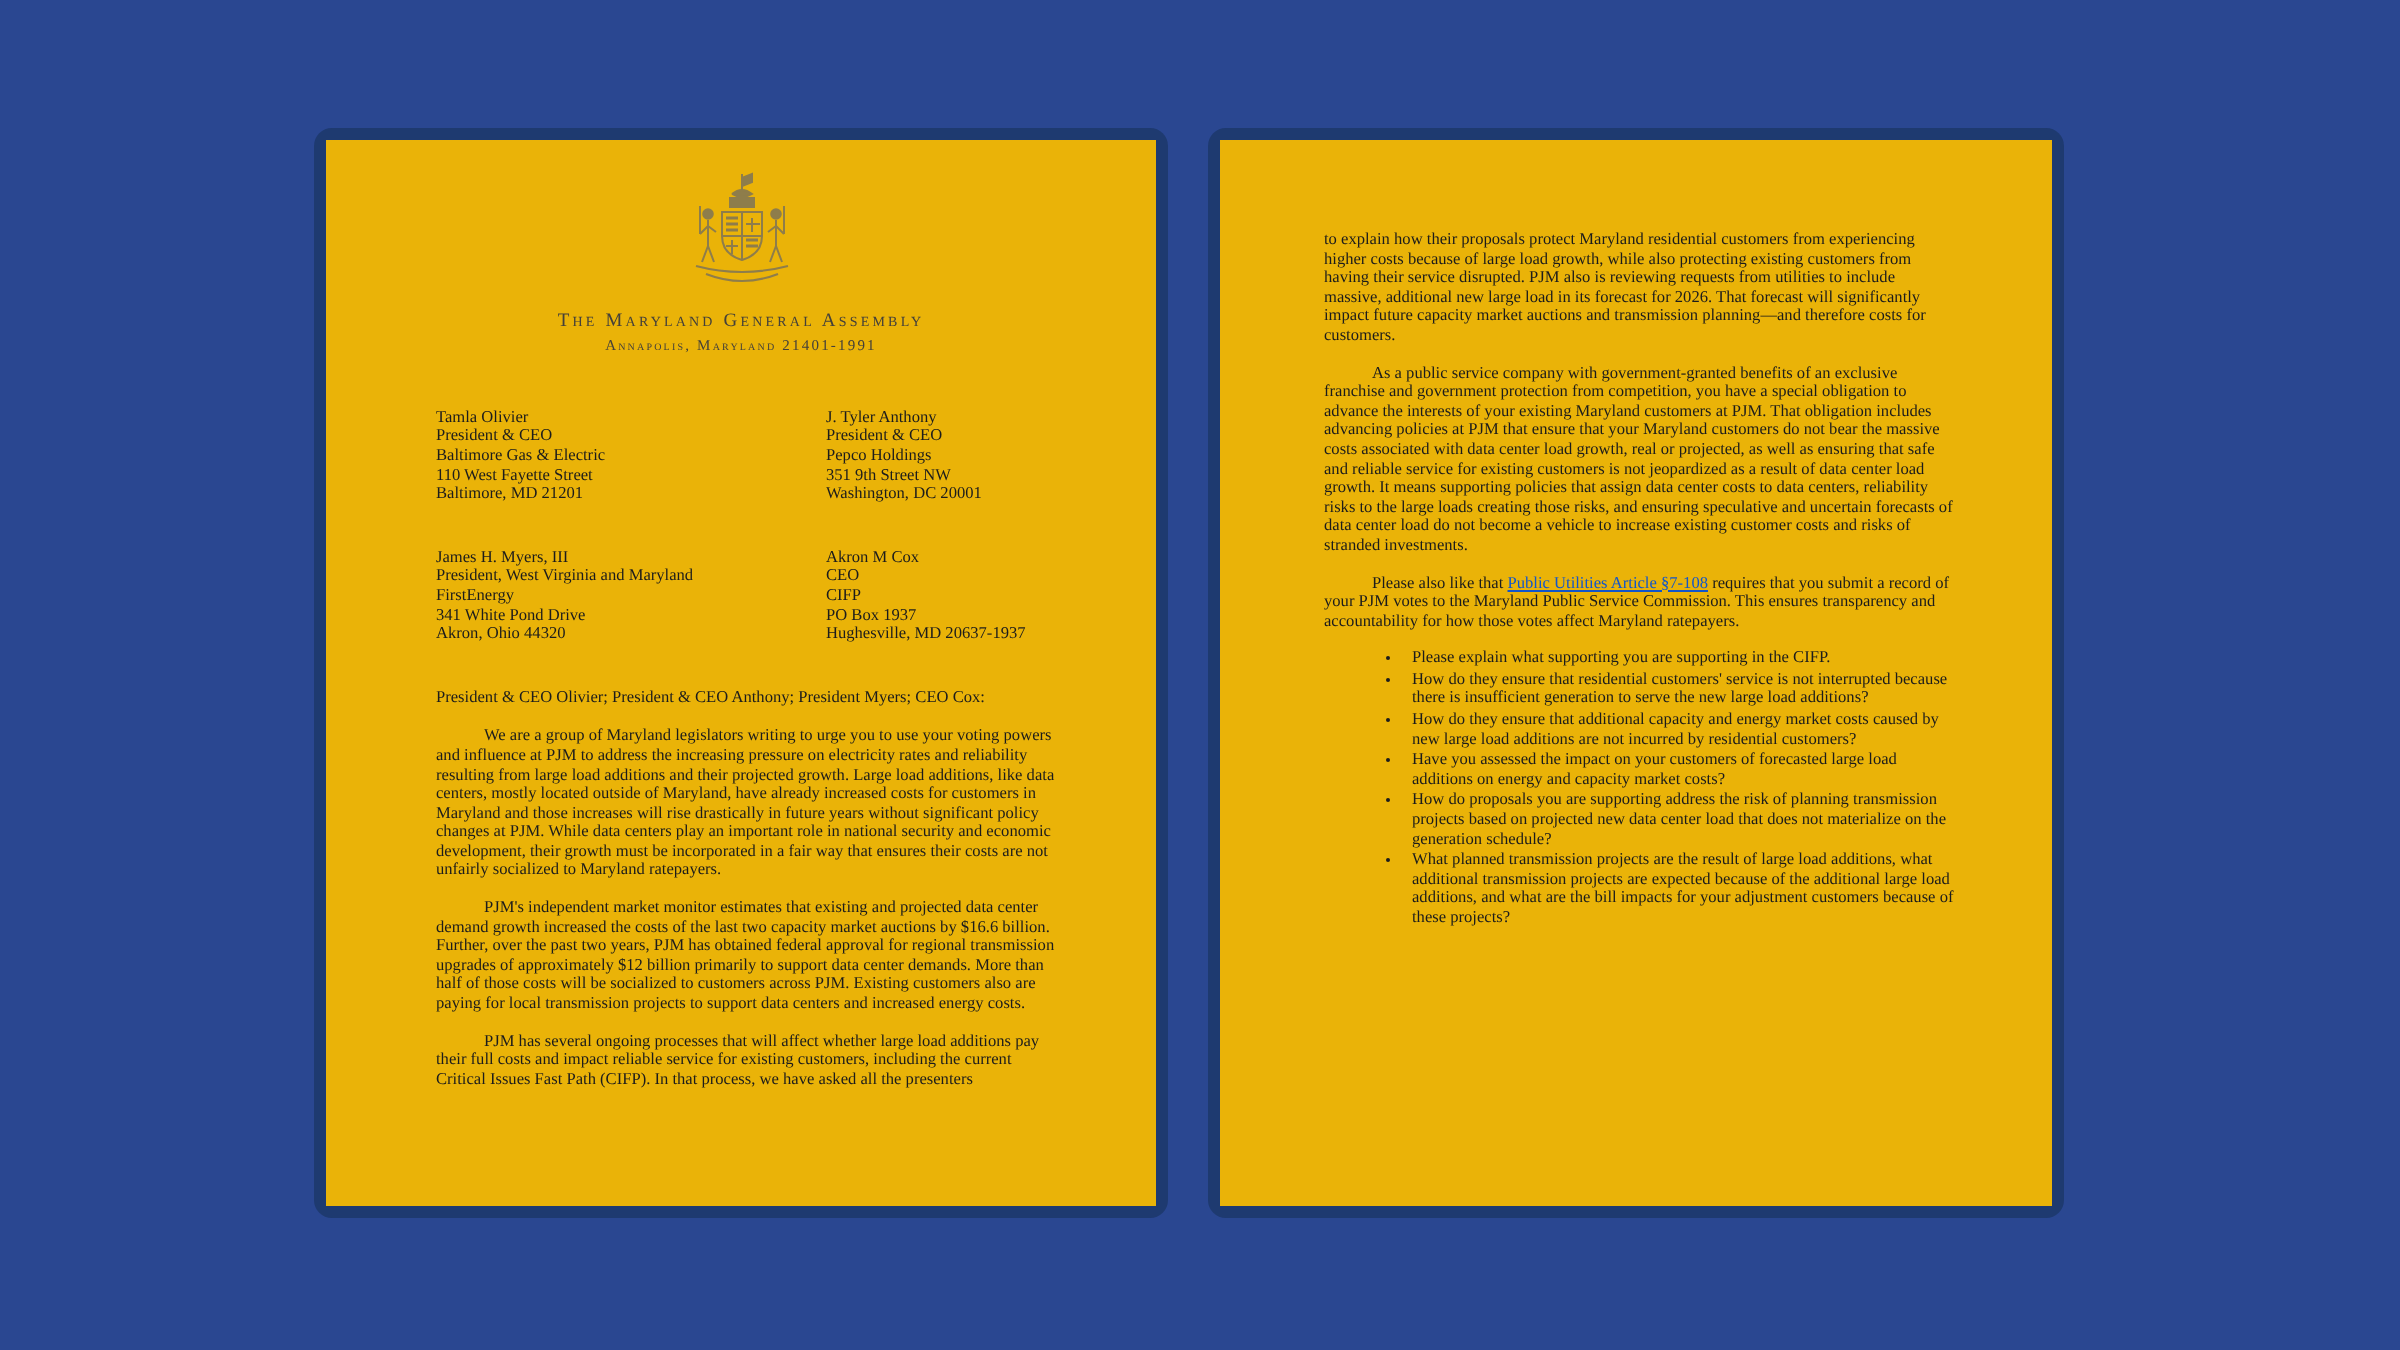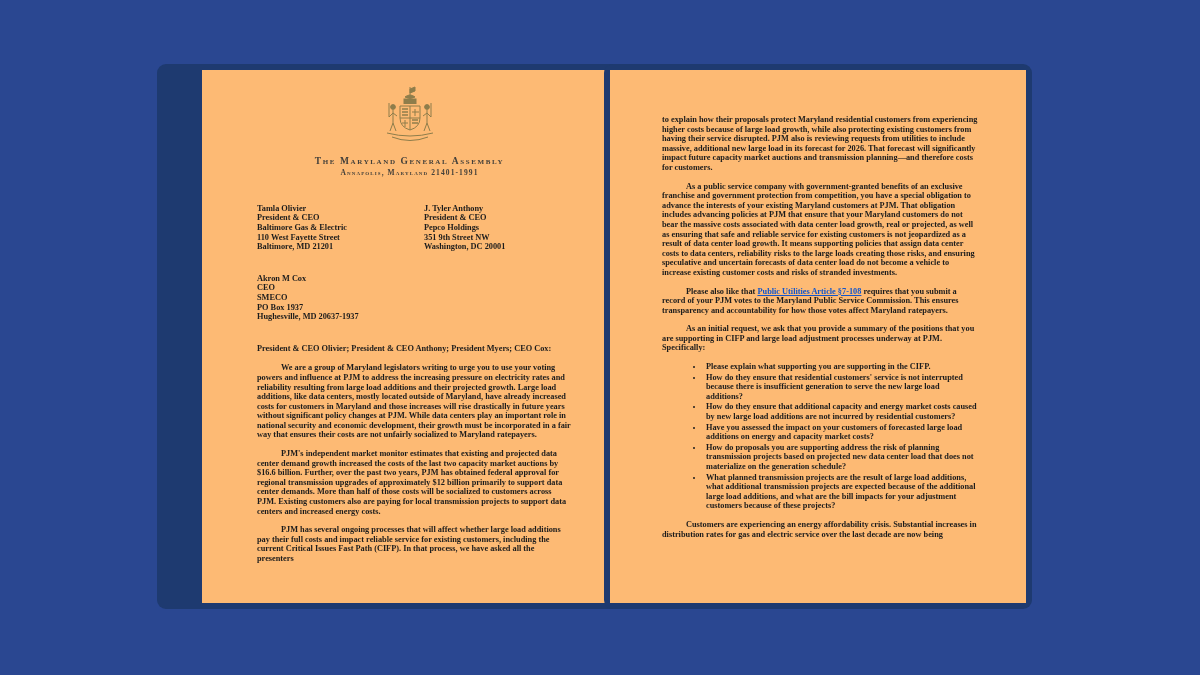--- a/index.html
+++ b/index.html
@@ -1,33 +1,33 @@
 <!DOCTYPE html>
 <html><head>
 <meta charset="utf-8">
 <style>
   html,body{margin:0;padding:0;width:1200px;height:675px;overflow:hidden;}
   body{font-family:"Liberation Serif","DejaVu Serif",serif;background:#2a4791;position:relative;}
 
   .page-frame{position:absolute;padding:6px;background:#1e3a70;border-radius:9px;}
-  .sheet{background:#fdba74;position:relative;overflow:hidden;box-sizing:border-box;font-weight:bold;}
+  .sheet{background:#eab308;position:relative;overflow:hidden;box-sizing:border-box;}
   #page1-frame{left:157px;top:64px;}
   #page2-frame{left:604px;top:64px;}
-  #page1-sheet{width:415px;height:533px;padding:16px 46px 0 55px;margin-left:39px;}
+  #page1-sheet{width:415px;height:533px;padding:16px 46px 0 55px;}
   #page2-sheet{width:416px;height:533px;padding:45px 48px 0 52px;}
 
   .letterhead{text-align:center;color:#3a352b;margin-left:-9px;}
   .seal{display:inline-block;color:#8e7d4b;line-height:0;}
   .org-name{font-size:9.5px;letter-spacing:1.6px;font-variant:small-caps;margin-top:6px;color:#44403a;}
   .org-addr{font-size:7.5px;letter-spacing:1.1px;font-variant:small-caps;margin-top:2px;color:#44403a;}
 
   .body-text{color:#1c1c1c;font-size:8.3px;line-height:9.6px;}
 
   .recipients{margin-top:26px;}
-  .recip-row{display:flex;margin-bottom:22px;}
+  .recip-row{display:flex;margin-bottom:22px;gap:28px;}
   .recip-col1{width:167px;flex:0 0 167px;}
   .recip-col2{flex:1;}
   .addr-line{white-space:nowrap;}
 
   .salutation{margin-top:18px;}
 
   p.para{margin:9px 0 0 0;text-indent:24px;}
   p.para.no-indent{text-indent:0;}
   p.para.first{margin-top:10px;}
 
@@ -82,24 +82,31 @@
         </div>
         <div class="recip-col2">
           <div class="addr-line">J. Tyler Anthony</div>
           <div class="addr-line">President &amp; CEO</div>
           <div class="addr-line">Pepco Holdings</div>
           <div class="addr-line">351 9th Street NW</div>
           <div class="addr-line">Washington, DC 20001</div>
         </div>
       </div>
       <div class="recip-row">
+        <div class="recip-col1">
+          <div class="addr-line">James H. Myers, III</div>
+          <div class="addr-line">President, West Virginia and Maryland</div>
+          <div class="addr-line">FirstEnergy</div>
+          <div class="addr-line">341 White Pond Drive</div>
+          <div class="addr-line">Akron, Ohio 44320</div>
+        </div>
         <div class="recip-col2">
           <div class="addr-line">Akron M Cox</div>
           <div class="addr-line">CEO</div>
-          <div class="addr-line">SMECO</div>
+          <div class="addr-line">CIFP</div>
           <div class="addr-line">PO Box 1937</div>
           <div class="addr-line">Hughesville, MD 20637-1937</div>
         </div>
       </div>
     </div>
 
     <div class="salutation">President &amp; CEO Olivier; President &amp; CEO Anthony; President Myers; CEO Cox:</div>
 
     <p class="para first">We are a group of Maryland legislators writing to urge you to use your voting powers and influence at PJM to address the increasing pressure on electricity rates and reliability resulting from large load additions and their projected growth. Large load additions, like data centers, mostly located outside of Maryland, have already increased costs for customers in Maryland and those increases will rise drastically in future years without significant policy changes at PJM. While data centers play an important role in national security and economic development, their growth must be incorporated in a fair way that ensures their costs are not unfairly socialized to Maryland ratepayers.</p>
     <p class="para">PJM's independent market monitor estimates that existing and projected data center demand growth increased the costs of the last two capacity market auctions by $16.6 billion. Further, over the past two years, PJM has obtained federal approval for regional transmission upgrades of approximately $12 billion primarily to support data center demands. More than half of those costs will be socialized to customers across PJM. Existing customers also are paying for local transmission projects to support data centers and increased energy costs.</p>
@@ -108,26 +115,24 @@
 </div>
 
 <div class="page-frame" id="page2-frame" style="background: rgb(30, 58, 112);">
   <div class="sheet body-text" id="page2-sheet">
 
     <p class="para no-indent" style="margin-top:0;">to explain how their proposals protect Maryland residential customers from experiencing higher costs because of large load growth, while also protecting existing customers from having their service disrupted. PJM also is reviewing requests from utilities to include massive, additional new large load in its forecast for 2026. That forecast will significantly impact future capacity market auctions and transmission planning—and therefore costs for customers.</p>
     <p class="para">As a public service company with government-granted benefits of an exclusive franchise and government protection from competition, you have a special obligation to advance the interests of your existing Maryland customers at PJM. That obligation includes advancing policies at PJM that ensure that your Maryland customers do not bear the massive costs associated with data center load growth, real or projected, as well as ensuring that safe and reliable service for existing customers is not jeopardized as a result of data center load growth. It means supporting policies that assign data center costs to data centers, reliability risks to the large loads creating those risks, and ensuring speculative and uncertain forecasts of data center load do not become a vehicle to increase existing customer costs and risks of stranded investments.</p>
 
     <p class="para"><span>Please also like that </span><a class="doc-link" style="color: rgb(17, 85, 204);">Public Utilities Article §7-108</a><span> requires that you submit a record of your PJM votes to the Maryland Public Service Commission. This ensures transparency and accountability for how those votes affect Maryland ratepayers.</span></p>
 
-    <p class="para">As an initial request, we ask that you provide a summary of the positions that you are supporting in CIFP and large load adjustment processes underway at PJM. Specifically:</p>
 
     <ul class="bullets">
       <li>Please explain what supporting you are supporting in the CIFP.</li>
       <li>How do they ensure that residential customers' service is not interrupted because there is insufficient generation to serve the new large load additions?</li>
       <li>How do they ensure that additional capacity and energy market costs caused by new large load additions are not incurred by residential customers?</li>
       <li>Have you assessed the impact on your customers of forecasted large load additions on energy and capacity market costs?</li>
       <li>How do proposals you are supporting address the risk of planning transmission projects based on projected new data center load that does not materialize on the generation schedule?</li>
       <li>What planned transmission projects are the result of large load additions, what additional transmission projects are expected because of the additional large load additions, and what are the bill impacts for your adjustment customers because of these projects?</li>
     </ul>
 
-    <p class="para">Customers are experiencing an energy affordability crisis. Substantial increases in distribution rates for gas and electric service over the last decade are now being</p>
   </div>
 </div>
 
 </body></html>

